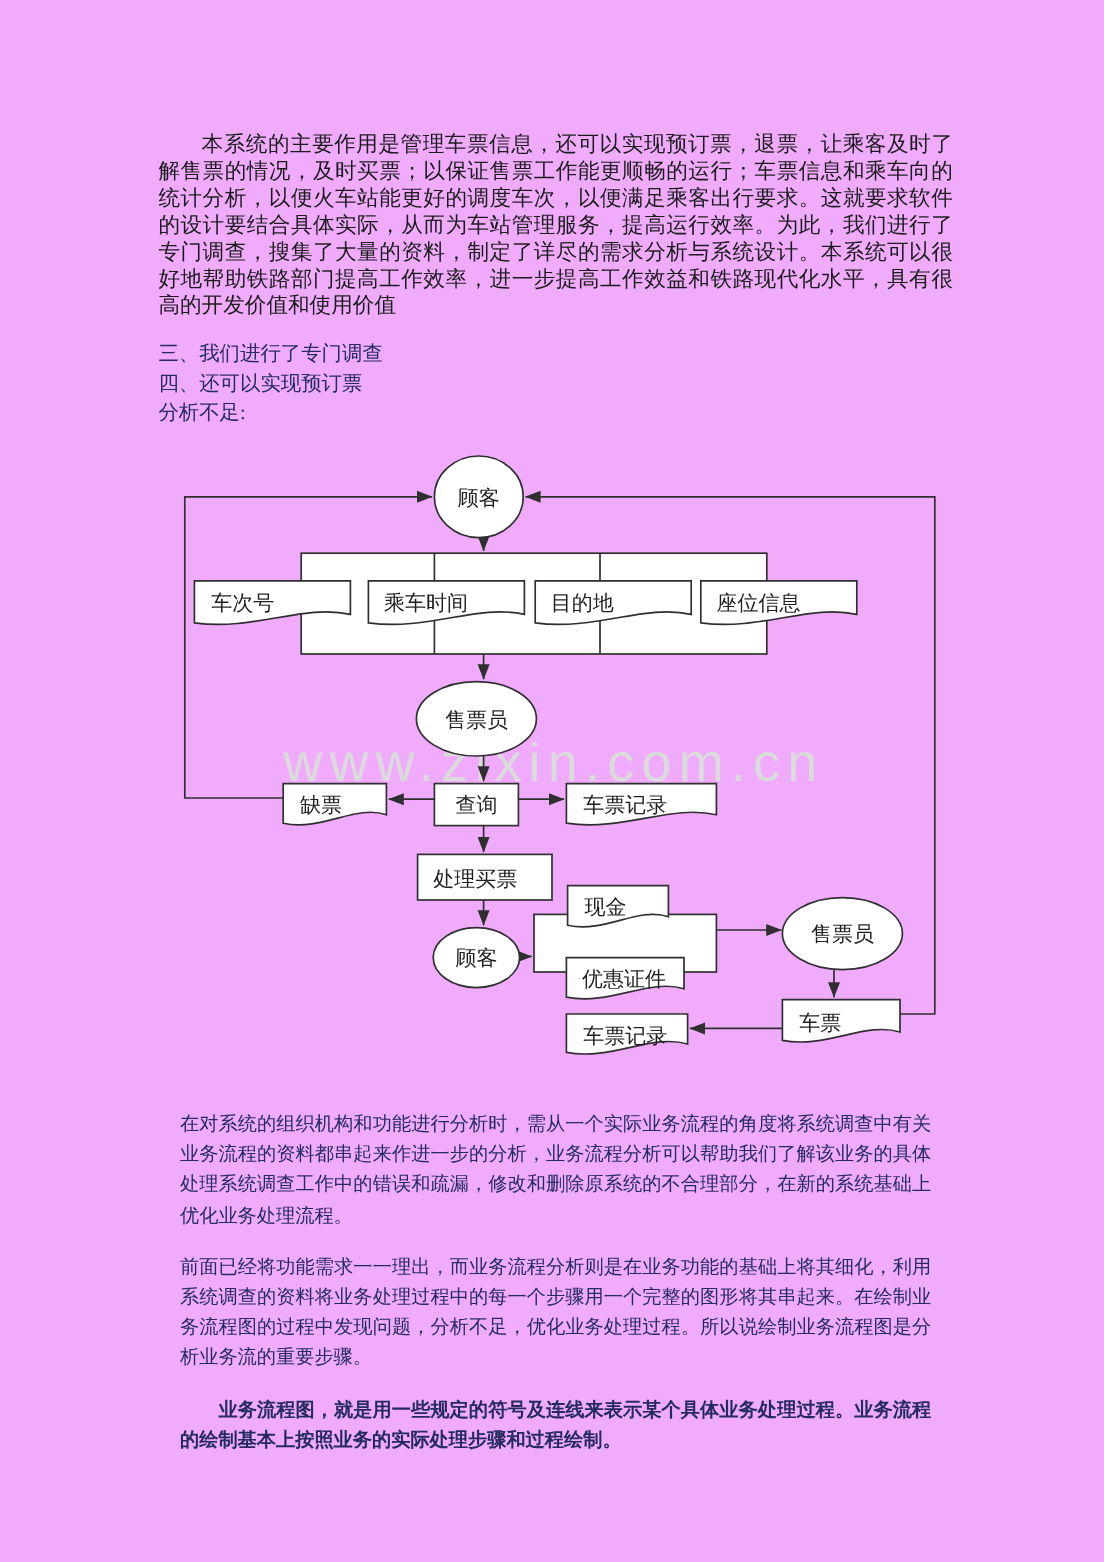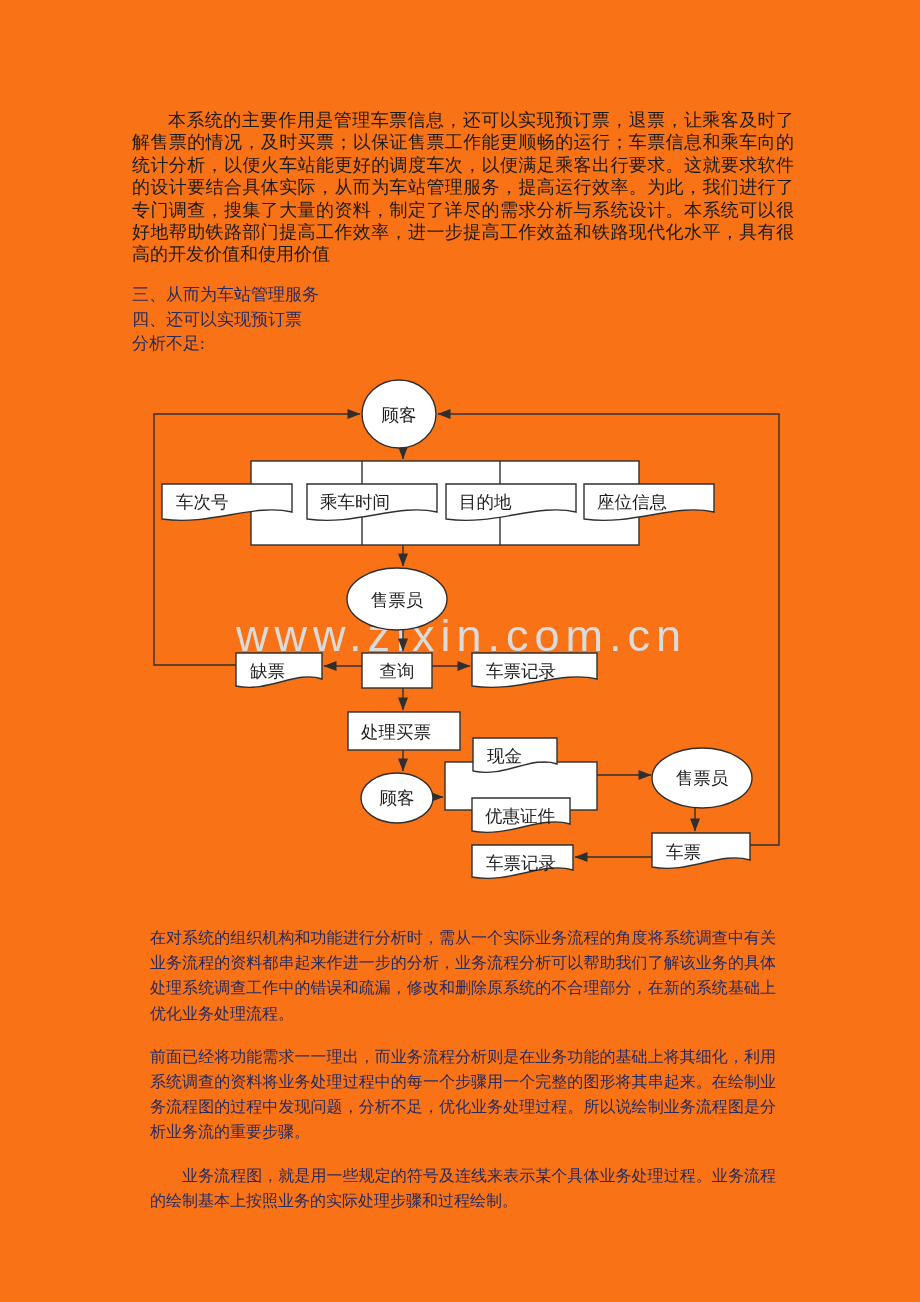--- a/index.html
+++ b/index.html
@@ -1,19 +1,19 @@
 <!DOCTYPE html>
 <html><head>
 <meta charset="utf-8">
 <style>
   html,body{margin:0;padding:0;background:#ffffff;}
   .page{
     position:relative;
     width:920px;height:1302px;
-    background:#f97316;
+    background:#f0abfc;
     overflow:hidden;
     font-family:"Liberation Serif","DejaVu Serif",serif;
   }
   .intro{
     position:absolute;left:132px;top:109px;width:662px;
     font-size:18px;line-height:22.4px;
     text-align:justify;text-indent:2em;
     color:#1b1b1b;
   }
   .headings{
@@ -21,42 +21,42 @@
     font-size:17px;line-height:24.5px;
     color:#262b5f;
   }
   .closing{
     position:absolute;left:132px;top:907px;width:662px;
     font-size:16px;line-height:25.2px;
     text-align:justify;
     color:#262b5f;
   }
   .closing p{margin:18px;}
-  .closing p.indented{text-indent:2em;}
+  .closing p.indented{text-indent:2em;font-weight:bold;}
   svg.flow{position:absolute;left:0;top:0;}
   svg.flow text{
     font-family:"Liberation Serif","DejaVu Serif",serif;
     font-size:17.5px;fill:#1f1f1f;
   }
   svg.flow .shape{fill:#ffffff;stroke:#2f2f2f;stroke-width:1.4;}
   svg.flow .wire{fill:none;stroke:#2f2f2f;stroke-width:1.4;}
   svg.flow .wm{
     font-family:"Liberation Sans","DejaVu Sans",sans-serif;
     font-size:45px;fill:#dbdbdb;letter-spacing:6px;
   }
 </style>
 </head>
 <body>
 
 <div class="page">
 
   <div class="intro">本系统的主要作用是管理车票信息，还可以实现预订票，退票，让乘客及时了解售票的情况，及时买票；以保证售票工作能更顺畅的运行；车票信息和乘车向的统计分析，以便火车站能更好的调度车次，以便满足乘客出行要求。这就要求软件的设计要结合具体实际，从而为车站管理服务，提高运行效率。为此，我们进行了专门调查，搜集了大量的资料，制定了详尽的需求分析与系统设计。本系统可以很好地帮助铁路部门提高工作效率，进一步提高工作效益和铁路现代化水平，具有很高的开发价值和使用价值</div>
 
   <div class="headings">
-    <div>三、从而为车站管理服务</div>
+    <div>三、我们进行了专门调查</div>
     <div>四、还可以实现预订票</div>
     <div>分析不足:</div>
   </div>
 
   <svg class="flow" width="920" height="1302" viewBox="0 0 920 1302">
     <defs>
       <marker id="arr" viewBox="0 0 14 11" refX="13" refY="5.5" markerWidth="14" markerHeight="11" markerUnits="userSpaceOnUse" orient="auto">
         <path d="M0.5,0.5 L13.5,5.5 L0.5,10.5 Z" fill="#2f2f2f"></path>
       </marker>
     </defs>

